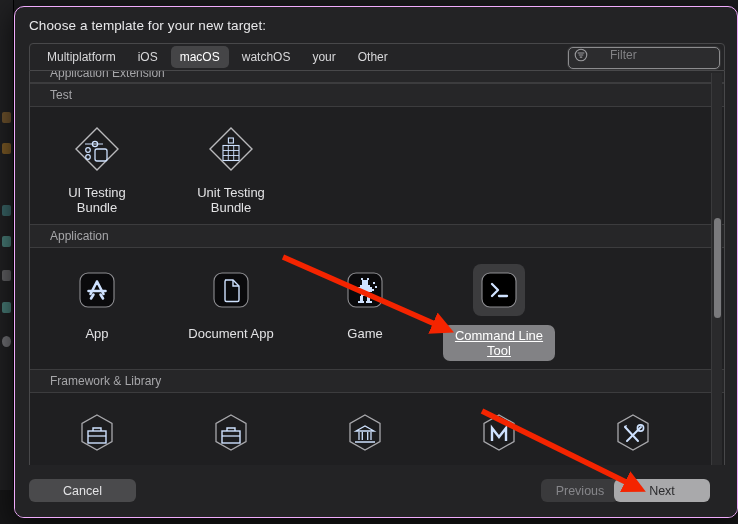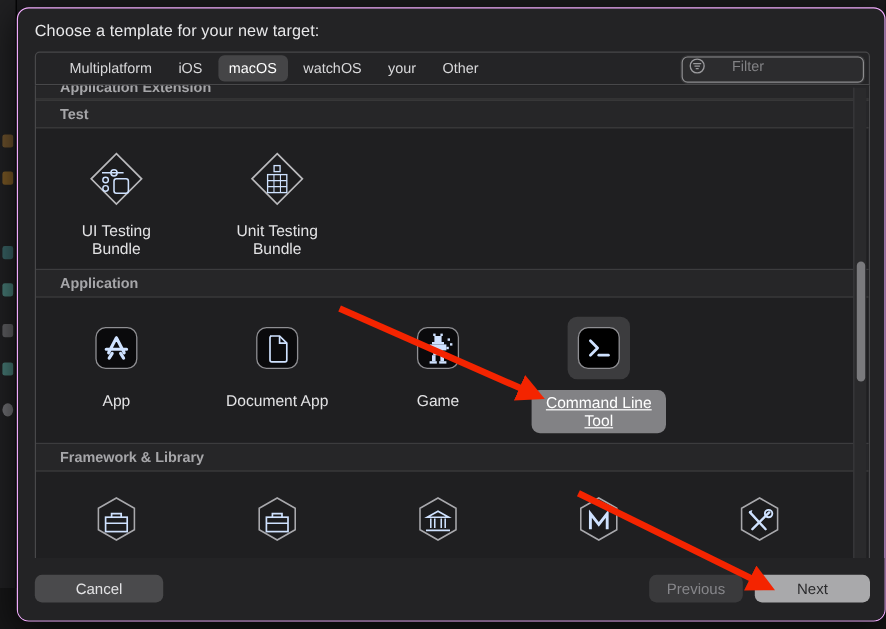--- a/index.html
+++ b/index.html
@@ -45,21 +45,21 @@
     font-size: 13.5px; color: #e8e8ea; letter-spacing: .1px;
   }
 
   
   .tabbar {
     position: absolute; left: 14px; top: 36px;
     width: 696px; height: 28px;
     background: #242426;
     border: 1px solid #48484a;
     border-top-left-radius: 4px; border-top-right-radius: 4px;
-    display: flex; align-items: center; padding-left: 11px;
+    display: flex; align-items: center;
   }
   .tab {
     font-size: 12px; color: #d8d8da;
     padding: 4px 9px; margin-left: 4px;
     border-radius: 5px; white-space: nowrap;
     cursor: default;
   }
   .tab:first-child { margin-left: 8px; }
   .tab.selected { background: #454547; color: #ffffff; }
 
@@ -91,21 +91,21 @@
   }
 
   .group-header {
     position: relative;
     height: 24px;
     background: #262628;
     border-bottom: 1px solid #3c3c3e;
     border-top: 1px solid #3c3c3e;
     display: flex; align-items: center;
     padding-left: 20px;
-    font-size: 12px; font-weight: bold; color: #a6a6a9;
+    font-size: 12px; font-weight: normal; color: #a6a6a9;
   }
   .group-header.clipped {
     height: 12px; align-items: flex-start; overflow: hidden;
     border-top: none;
   }
   .group-header.clipped span { position: relative; top: -5px; }
 
   .grid-row {
     display: flex; align-items: flex-start;
     padding: 16px 0 8px 0;
@@ -155,21 +155,21 @@
   .btn {
     position: absolute; top: 14px;
     height: 23px; min-width: 78px;
     border-radius: 6px;
     font-size: 12.5px; color: #e3e3e5;
     display: flex; align-items: center; justify-content: center;
     border: none; cursor: default;
   }
   .btn.cancel { left: 14px; background: #4a4a4c; width: 107px; }
   .btn.previous { right: 120px; background: #3a3a3c; color: #86868a; width: 78px; }
-  .btn.next { right: 14px; background: #a9a9ab; color: #2b2b2d; width: 96px; }
+  .btn.next { right: 29px; background: #a9a9ab; color: #2b2b2d; width: 96px; }
 
   
   #arrows { position: absolute; inset: 0; pointer-events: none; }
 </style>
 </head>
 <body>
 
 <div id="backdrop">
   <div class="nav-strip">
     <div class="nav-dot" style="top:112px;background:#7a5a2e"></div>

